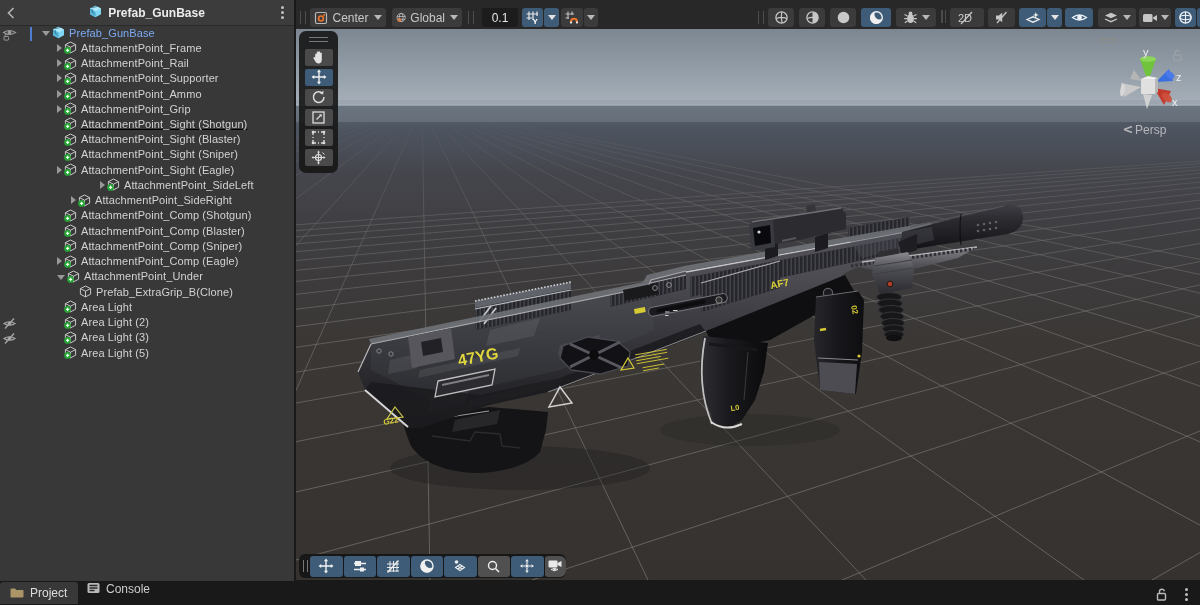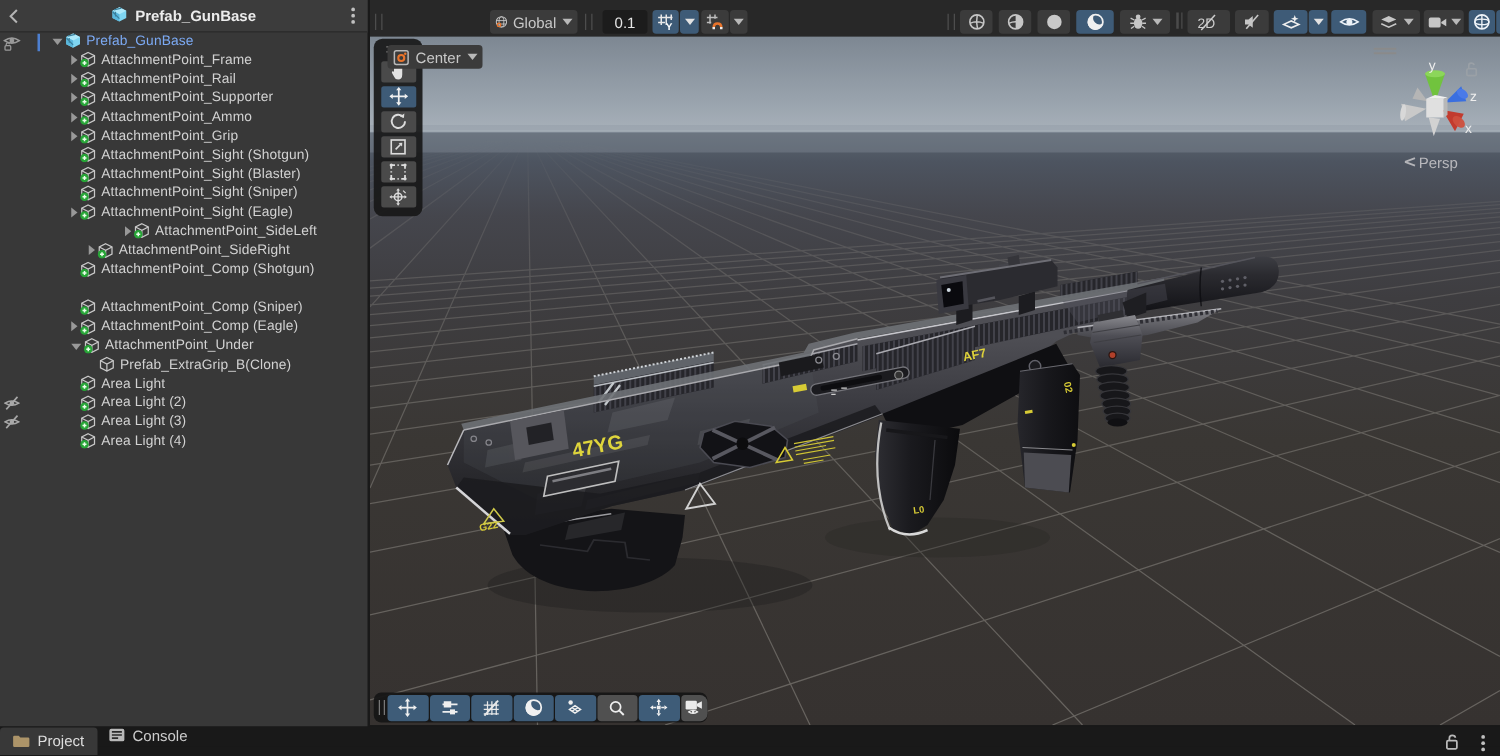--- a/index.html
+++ b/index.html
@@ -439,21 +439,21 @@
           <rect x="1.5" y="1.5" width="9" height="7" rx="1" fill="#eaeaea"></rect>
           <path d="M10.5 4 L14.5 2 V8 L10.5 6 Z" fill="#eaeaea"></path>
           <path d="M4 10.5 Q7.5 8 11 10.5 Q7.5 13 4 10.5 Z" fill="#1a1a1a" stroke="#eaeaea" stroke-width="1"></path>
           <circle cx="7.5" cy="10.5" r="1.2" fill="#eaeaea"></circle>
         </svg>
       </div>
   </div>
 
   <div id="ttb">
     <div class="handle2" style="left:4px;"></div>
-    <div class="tbtn txt" style="left:14px;width:76px;margin-top:28px;">
+    <div class="tbtn txt" style="left:14px;width:76px;">
         <svg width="14" height="14" viewBox="0 0 14 14" style="" xmlns="http://www.w3.org/2000/svg">
           <rect x="1.5" y="1.5" width="11" height="11" rx="1.5" fill="none" stroke="#b8b8b8" stroke-width="1.2"></rect>
           <circle cx="7" cy="7.4" r="2.4" fill="none" stroke="#e8742c" stroke-width="1.7"></circle>
           <circle cx="10.2" cy="4" r="1" fill="#e8742c"></circle>
         </svg>
         <span style="margin-left:4px">Center</span>
         <span class="caret"></span>
       </div>
     <div class="tbtn txt" style="left:96px;width:70px;">
         <svg width="15" height="15" viewBox="0 0 15 15" style="" xmlns="http://www.w3.org/2000/svg">
@@ -651,21 +651,21 @@
           <svg width="13" height="13" viewBox="0 0 13 13" style="vertical-align:-2px" xmlns="http://www.w3.org/2000/svg">
             <g stroke="#c8c8c8" stroke-width="1" fill="none">
               <path d="M6.5 1 L11.6 3.6 L11.6 9.2 L6.5 11.9 L1.4 9.2 L1.4 3.6 Z"></path>
               <path d="M1.4 3.6 L6.5 6.2 L11.6 3.6 M6.5 6.2 L6.5 11.9"></path>
             </g>
             <circle cx="3.6" cy="9.4" r="3.4" fill="#27a537"></circle>
             <path d="M3.6 7.8 V11 M2 9.4 H5.2" stroke="#eaffea" stroke-width="1.2"></path>
           </svg>
           <span class="lbl">AttachmentPoint_Grip</span>
         </div>
-        <div class="row" style="left:57px;top:88.9px;">
+        <div class="row" style="left:57px;top:88.9px;text-decoration:underline;">
           <span style="width:7px"></span>
           <svg width="13" height="13" viewBox="0 0 13 13" style="vertical-align:-2px" xmlns="http://www.w3.org/2000/svg">
             <g stroke="#c8c8c8" stroke-width="1" fill="none">
               <path d="M6.5 1 L11.6 3.6 L11.6 9.2 L6.5 11.9 L1.4 9.2 L1.4 3.6 Z"></path>
               <path d="M1.4 3.6 L6.5 6.2 L11.6 3.6 M6.5 6.2 L6.5 11.9"></path>
             </g>
             <circle cx="3.6" cy="9.4" r="3.4" fill="#27a537"></circle>
             <path d="M3.6 7.8 V11 M2 9.4 H5.2" stroke="#eaffea" stroke-width="1.2"></path>
           </svg>
           <span class="lbl">AttachmentPoint_Sight (Shotgun)</span>
@@ -734,20 +734,32 @@
           <span style="width:7px"></span>
           <svg width="13" height="13" viewBox="0 0 13 13" style="vertical-align:-2px" xmlns="http://www.w3.org/2000/svg">
             <g stroke="#c8c8c8" stroke-width="1" fill="none">
               <path d="M6.5 1 L11.6 3.6 L11.6 9.2 L6.5 11.9 L1.4 9.2 L1.4 3.6 Z"></path>
               <path d="M1.4 3.6 L6.5 6.2 L11.6 3.6 M6.5 6.2 L6.5 11.9"></path>
             </g>
             <circle cx="3.6" cy="9.4" r="3.4" fill="#27a537"></circle>
             <path d="M3.6 7.8 V11 M2 9.4 H5.2" stroke="#eaffea" stroke-width="1.2"></path>
           </svg>
           <span class="lbl">AttachmentPoint_Comp (Shotgun)</span>
+        </div>
+        <div class="row" style="left:57px;top:195.6px;">
+          <span style="width:7px"></span>
+          <svg width="13" height="13" viewBox="0 0 13 13" style="vertical-align:-2px" xmlns="http://www.w3.org/2000/svg">
+            <g stroke="#c8c8c8" stroke-width="1" fill="none">
+              <path d="M6.5 1 L11.6 3.6 L11.6 9.2 L6.5 11.9 L1.4 9.2 L1.4 3.6 Z"></path>
+              <path d="M1.4 3.6 L6.5 6.2 L11.6 3.6 M6.5 6.2 L6.5 11.9"></path>
+            </g>
+            <circle cx="3.6" cy="9.4" r="3.4" fill="#27a537"></circle>
+            <path d="M3.6 7.8 V11 M2 9.4 H5.2" stroke="#eaffea" stroke-width="1.2"></path>
+          </svg>
+          <span class="lbl">AttachmentPoint_Comp (Blaster)</span>
         </div>
         <div class="row" style="left:57px;top:210.9px;">
           <span style="width:7px"></span>
           <svg width="13" height="13" viewBox="0 0 13 13" style="vertical-align:-2px" xmlns="http://www.w3.org/2000/svg">
             <g stroke="#c8c8c8" stroke-width="1" fill="none">
               <path d="M6.5 1 L11.6 3.6 L11.6 9.2 L6.5 11.9 L1.4 9.2 L1.4 3.6 Z"></path>
               <path d="M1.4 3.6 L6.5 6.2 L11.6 3.6 M6.5 6.2 L6.5 11.9"></path>
             </g>
             <circle cx="3.6" cy="9.4" r="3.4" fill="#27a537"></circle>
             <path d="M3.6 7.8 V11 M2 9.4 H5.2" stroke="#eaffea" stroke-width="1.2"></path>
@@ -837,21 +849,21 @@
         <div class="row" style="left:57px;top:317.5px;">
           <span style="width:7px"></span>
           <svg width="13" height="13" viewBox="0 0 13 13" style="vertical-align:-2px" xmlns="http://www.w3.org/2000/svg">
             <g stroke="#c8c8c8" stroke-width="1" fill="none">
               <path d="M6.5 1 L11.6 3.6 L11.6 9.2 L6.5 11.9 L1.4 9.2 L1.4 3.6 Z"></path>
               <path d="M1.4 3.6 L6.5 6.2 L11.6 3.6 M6.5 6.2 L6.5 11.9"></path>
             </g>
             <circle cx="3.6" cy="9.4" r="3.4" fill="#27a537"></circle>
             <path d="M3.6 7.8 V11 M2 9.4 H5.2" stroke="#eaffea" stroke-width="1.2"></path>
           </svg>
-          <span class="lbl">Area Light (4)</span>
+          <span class="lbl">Area Light (5)</span>
         </div>
         <div style="position:absolute;left:2px;top:0px;"><svg width="15" height="14" viewBox="0 0 15 14" style="" xmlns="http://www.w3.org/2000/svg">
             <path d="M1.5 5.5 Q7.5 1.5 13.5 5.5 Q7.5 9.5 1.5 5.5 Z" fill="none" stroke="#9a9a9a" stroke-width="1.2"></path>
             <circle cx="7.5" cy="5.5" r="1.9" fill="#9a9a9a"></circle>
             <rect x="2" y="9.5" width="4.6" height="3.6" rx="0.8" fill="none" stroke="#9a9a9a" stroke-width="1"></rect>
             <path d="M3 9.5 V8.3 Q3 7.2 4.3 7.2 Q5.6 7.2 5.6 8.3" fill="none" stroke="#9a9a9a" stroke-width="1"></path>
           </svg></div>
         <div id="prefab-line"></div>
       </div>
   </div>

